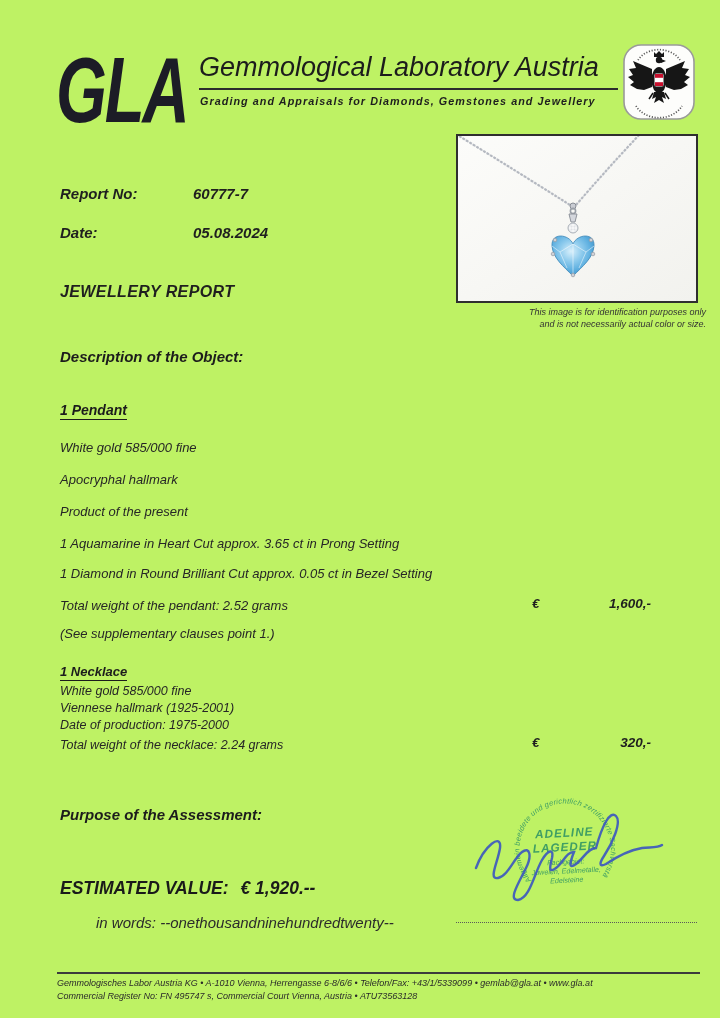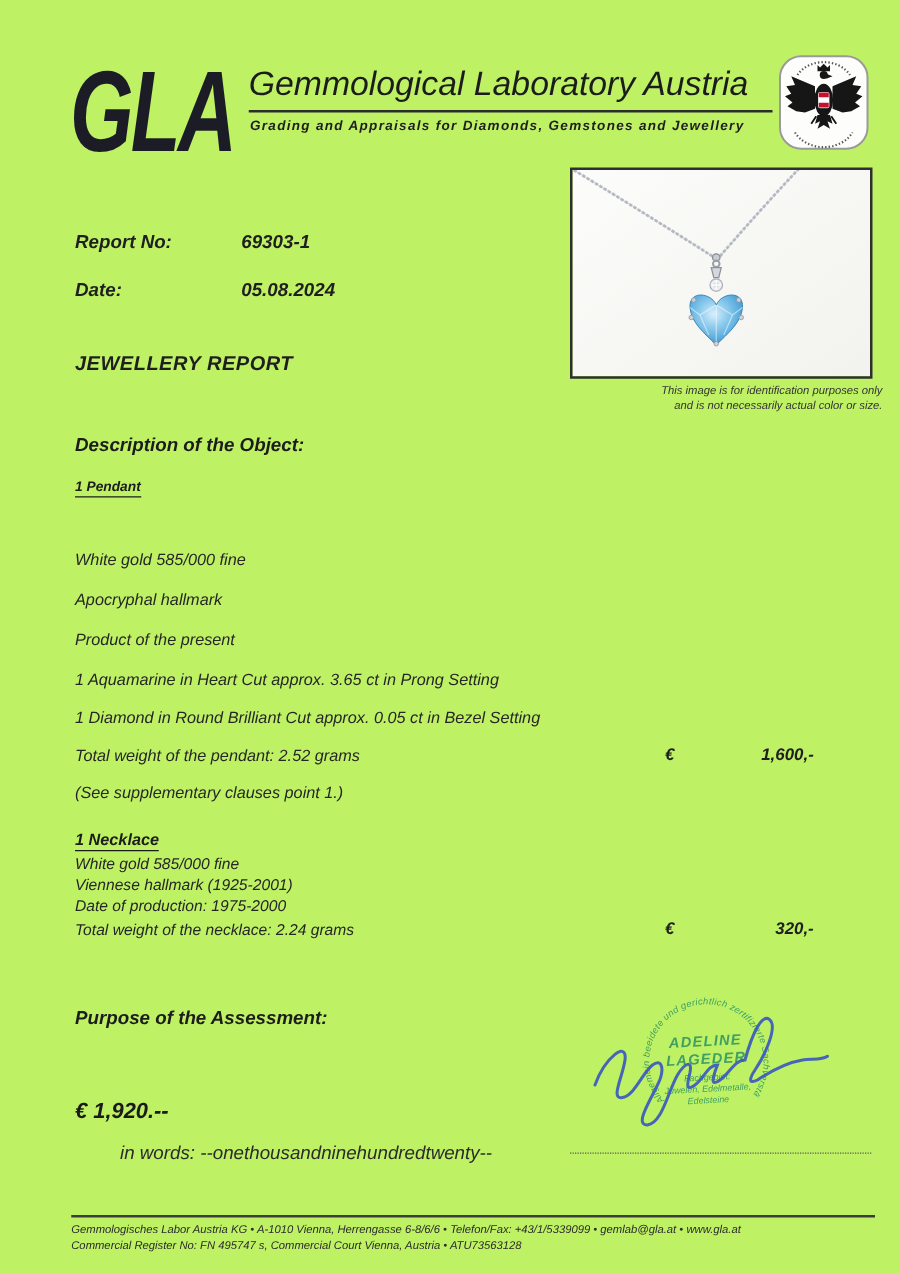--- a/index.html
+++ b/index.html
@@ -71,21 +71,21 @@
     <rect x="35" y="32" width="8" height="3.8" fill="#c8102e"></rect>
     <rect x="35" y="40.2" width="8" height="3.8" fill="#c8102e"></rect>
   </svg>
 
   <svg class="abs artifact" style="left:545px;top:183px" width="120" height="22" viewBox="0 0 120 22">
     <path d="M4,14 C20,6 30,14 44,9" stroke="#cfcfcf" stroke-width="1.6" fill="none"></path>
     <path d="M70,10 C84,4 96,10 112,6" stroke="#cfcfcf" stroke-width="1.6" fill="none"></path>
   </svg>
 
   <div class="abs meta-label" style="top:185px">Report No:</div>
-  <div class="abs meta-value" style="top:185px">69303-1</div>
+  <div class="abs meta-value" style="top:185px">60777-7</div>
   <div class="abs meta-label" style="top:224px">Date:</div>
   <div class="abs meta-value" style="top:224px">05.08.2024</div>
   <div class="abs rep-heading">JEWELLERY REPORT</div>
 
   <div class="abs photo-frame">
     <svg width="234" height="161" viewBox="0 0 234 161">
       <defs>
         <radialGradient id="gemGrad" cx="45%" cy="38%" r="75%">
           <stop offset="0%" stop-color="#d8effb"></stop>
           <stop offset="35%" stop-color="#8ecbed"></stop>
@@ -125,21 +125,21 @@
       </g>
     </svg>
   </div>
   <div class="abs photo-caption">
     <span>This image is for identification purposes only</span><br>
     <span>and is not necessarily actual color or size.</span>
   </div>
 
   <div class="abs sec-heading" style="top:348px">Description of the Object:</div>
 
-  <div class="abs item-title" style="top:384px;font-size:11px">1 Pendant</div>
+  <div class="abs item-title" style="top:402px;font-size:14px">1 Pendant</div>
   <div class="abs body-line" style="top:440px">White gold 585/000 fine</div>
   <div class="abs body-line" style="top:472px">Apocryphal hallmark</div>
   <div class="abs body-line" style="top:504px">Product of the present</div>
   <div class="abs body-line" style="top:536px">1 Aquamarine in Heart Cut approx. 3.65 ct in Prong Setting</div>
   <div class="abs body-line" style="top:566px">1 Diamond in Round Brilliant Cut approx. 0.05 ct in Bezel Setting</div>
 
   <div class="abs value-row" style="top:596px">
     <span class="body-line" style="position:static">Total weight of the pendant: 2.52 grams</span>
     <span class="vr-euro">€</span>
     <span class="vr-price">1,600,-</span>
@@ -152,20 +152,21 @@
   <div class="abs body-line-sm" style="top:718px">Date of production: 1975-2000</div>
   <div class="abs value-row" style="top:735px">
     <span class="body-line-sm" style="position:static">Total weight of the necklace: 2.24 grams</span>
     <span class="vr-euro">€</span>
     <span class="vr-price">320,-</span>
   </div>
 
   <div class="abs sec-heading" style="top:806px">Purpose of the Assessment:</div>
 
   <div class="abs est-line">
+    <span>ESTIMATED VALUE:</span>
     <span>€ 1,920.--</span>
   </div>
   <div class="abs words-line">in words: --onethousandninehundredtwenty--</div>
 
   <svg class="abs stamp-svg" width="122" height="122" viewBox="0 0 120 120">
     <defs>
       <path id="ringPath" d="M 25.5,91 A 45,45 0 1 1 94.5,91" fill="none"></path>
     </defs>
     <g opacity="0.88" font-family="Liberation Sans, sans-serif">
       <text font-size="7.2" letter-spacing="0.2" fill="#2f9365">

